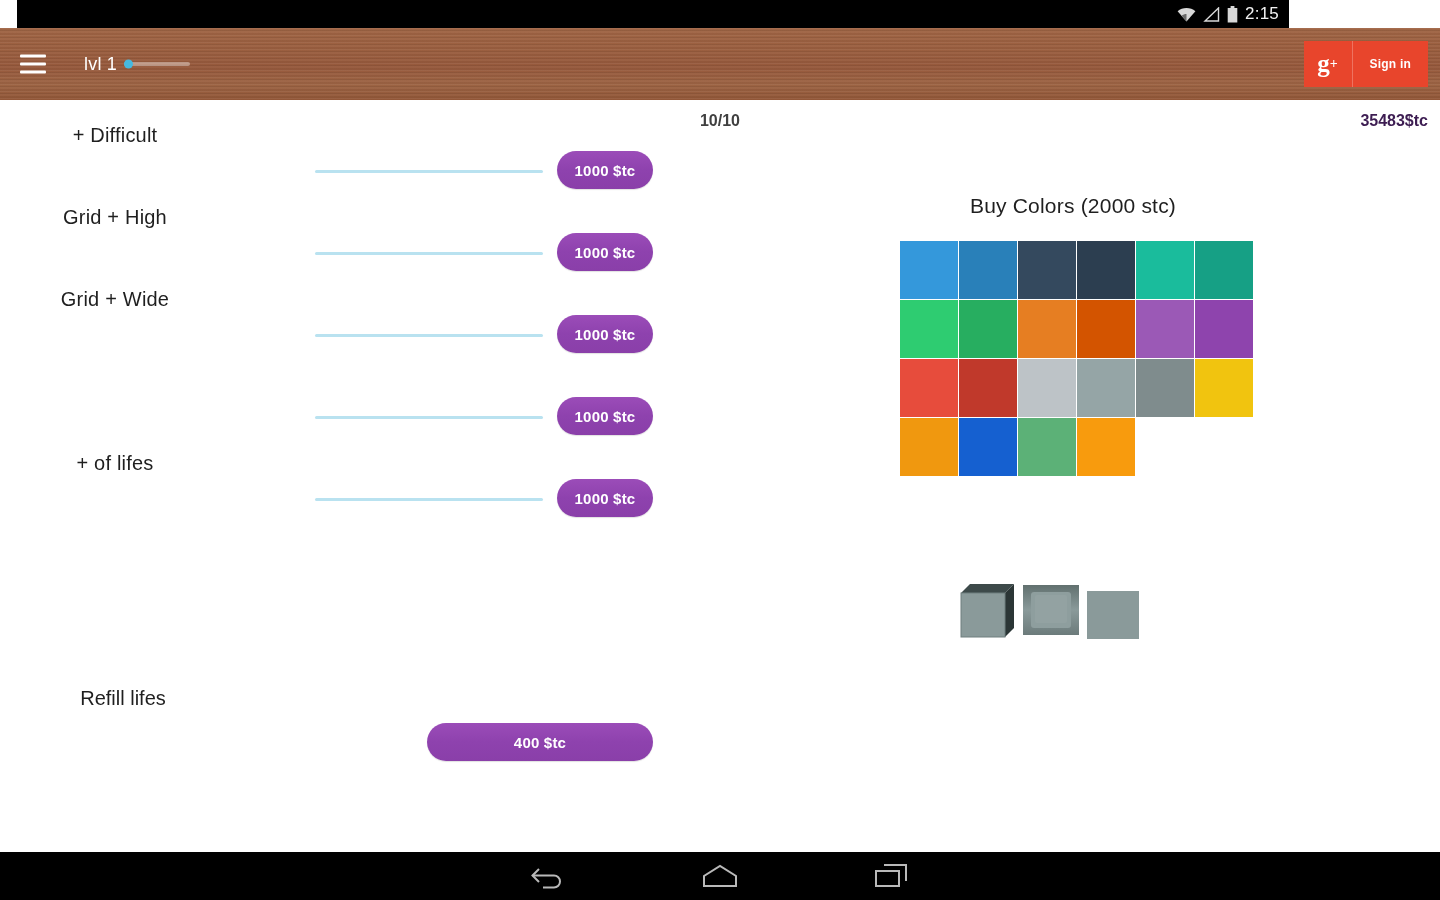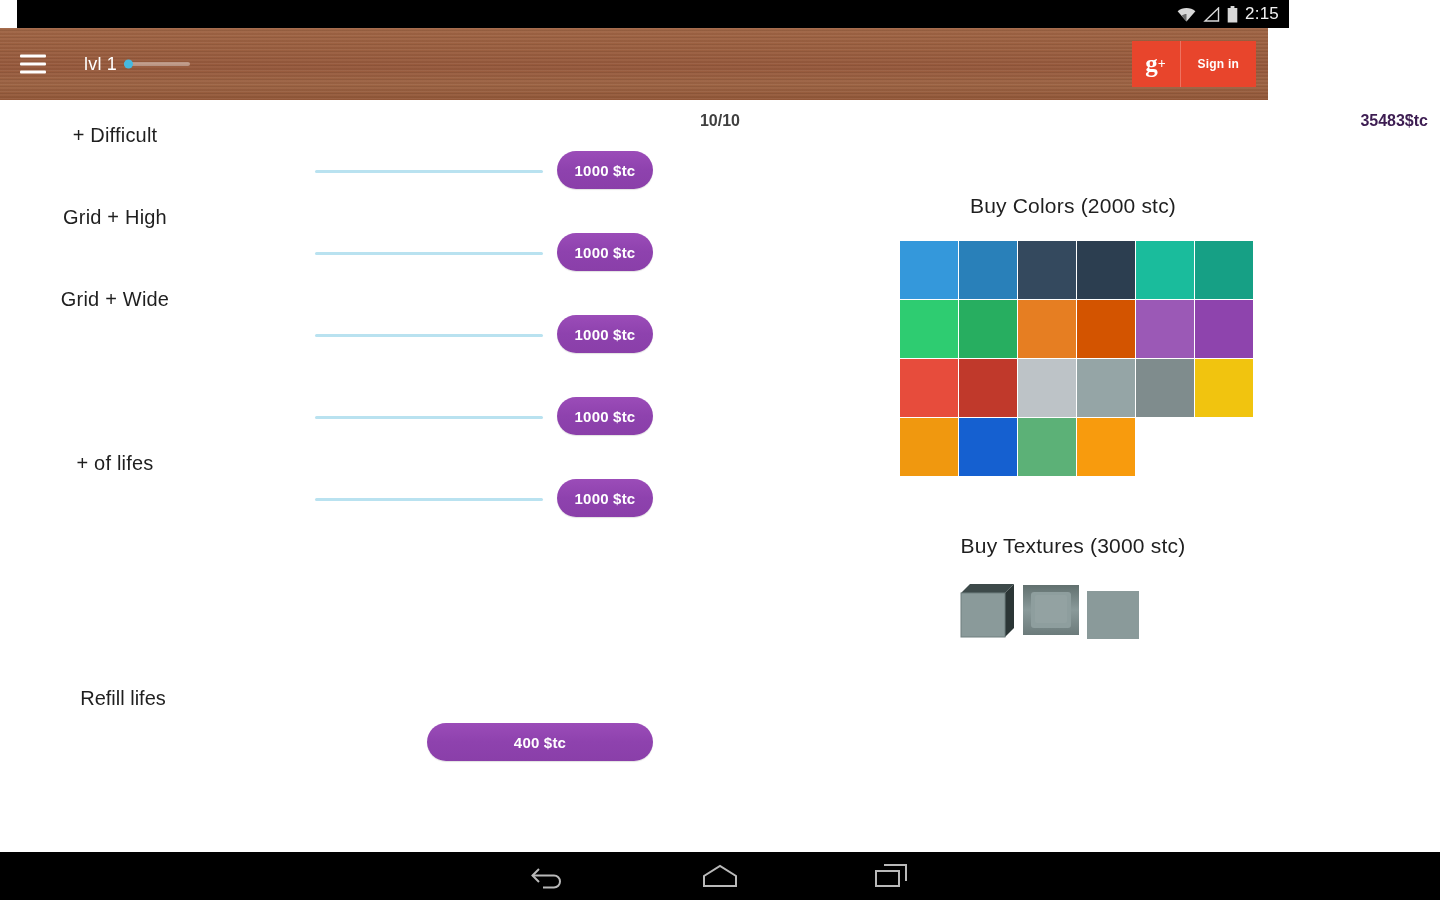--- a/index.html
+++ b/index.html
@@ -18,21 +18,21 @@
     justify-content: flex-end; padding-right: 10px; gap: 7px; margin-left: 17px;
   }
   .status-bar .sb-icon { display: block; }
   .status-clock {
     color: #f2f2f2; font-size: 17px; font-weight: 400;
     letter-spacing: .2px; line-height: 1; padding-bottom: 1px;
   }
 
   
   .app-bar {
-    position: absolute; top: 28px; left: 0; width: 1268px; height: 72px;
+    position: absolute; top: 28px; left: 0; width: 1440px; height: 72px;
     background:
       repeating-linear-gradient(
         to bottom,
         rgba(255,255,255,0.055) 0px, rgba(255,255,255,0.055) 1px,
         rgba(0,0,0,0.00) 1px,  rgba(0,0,0,0.00) 2px,
         rgba(0,0,0,0.075) 2px, rgba(0,0,0,0.075) 3px,
         rgba(255,255,255,0.03) 3px, rgba(255,255,255,0.03) 5px,
         rgba(0,0,0,0.04) 5px,  rgba(0,0,0,0.04) 7px),
       linear-gradient(to bottom, #a06545 0%, #9b5f40 28%, #96593c 55%, #9d6444 78%, #915637 100%);
     display: flex; align-items: center;
@@ -227,21 +227,20 @@
           <div class="swatch" style="background: rgb(189, 195, 199);"></div>
           <div class="swatch" style="background: rgb(149, 165, 166);"></div>
           <div class="swatch" style="background: rgb(127, 140, 141);"></div>
           <div class="swatch" style="background: rgb(241, 196, 15);"></div>
           <div class="swatch" style="background: rgb(240, 152, 15);"></div>
           <div class="swatch" style="background: rgb(21, 96, 208);"></div>
           <div class="swatch" style="background: rgb(92, 177, 119);"></div>
           <div class="swatch" style="background: rgb(248, 155, 13);"></div>
         </div>
 
-      <div class="shop-title" style="top:434px">Buy Textures (3000 stc)</div>
       <div class="texture-row">
         <div class="tex tex-cube">
           <svg width="58" height="58" viewBox="0 0 58 58">
             <polygon points="4,12 13,3 57,3 48,12" fill="#3d4a4a"></polygon>
             <polygon points="48,12 57,3 57,47 48,56" fill="#2b3636"></polygon>
             <rect x="4" y="12" width="44" height="44" fill="#8a9a9a" stroke="#6f7e7e" stroke-width="1"></rect>
           </svg>
         </div>
         <div class="tex">
           <svg width="56" height="50" viewBox="0 0 56 50">

